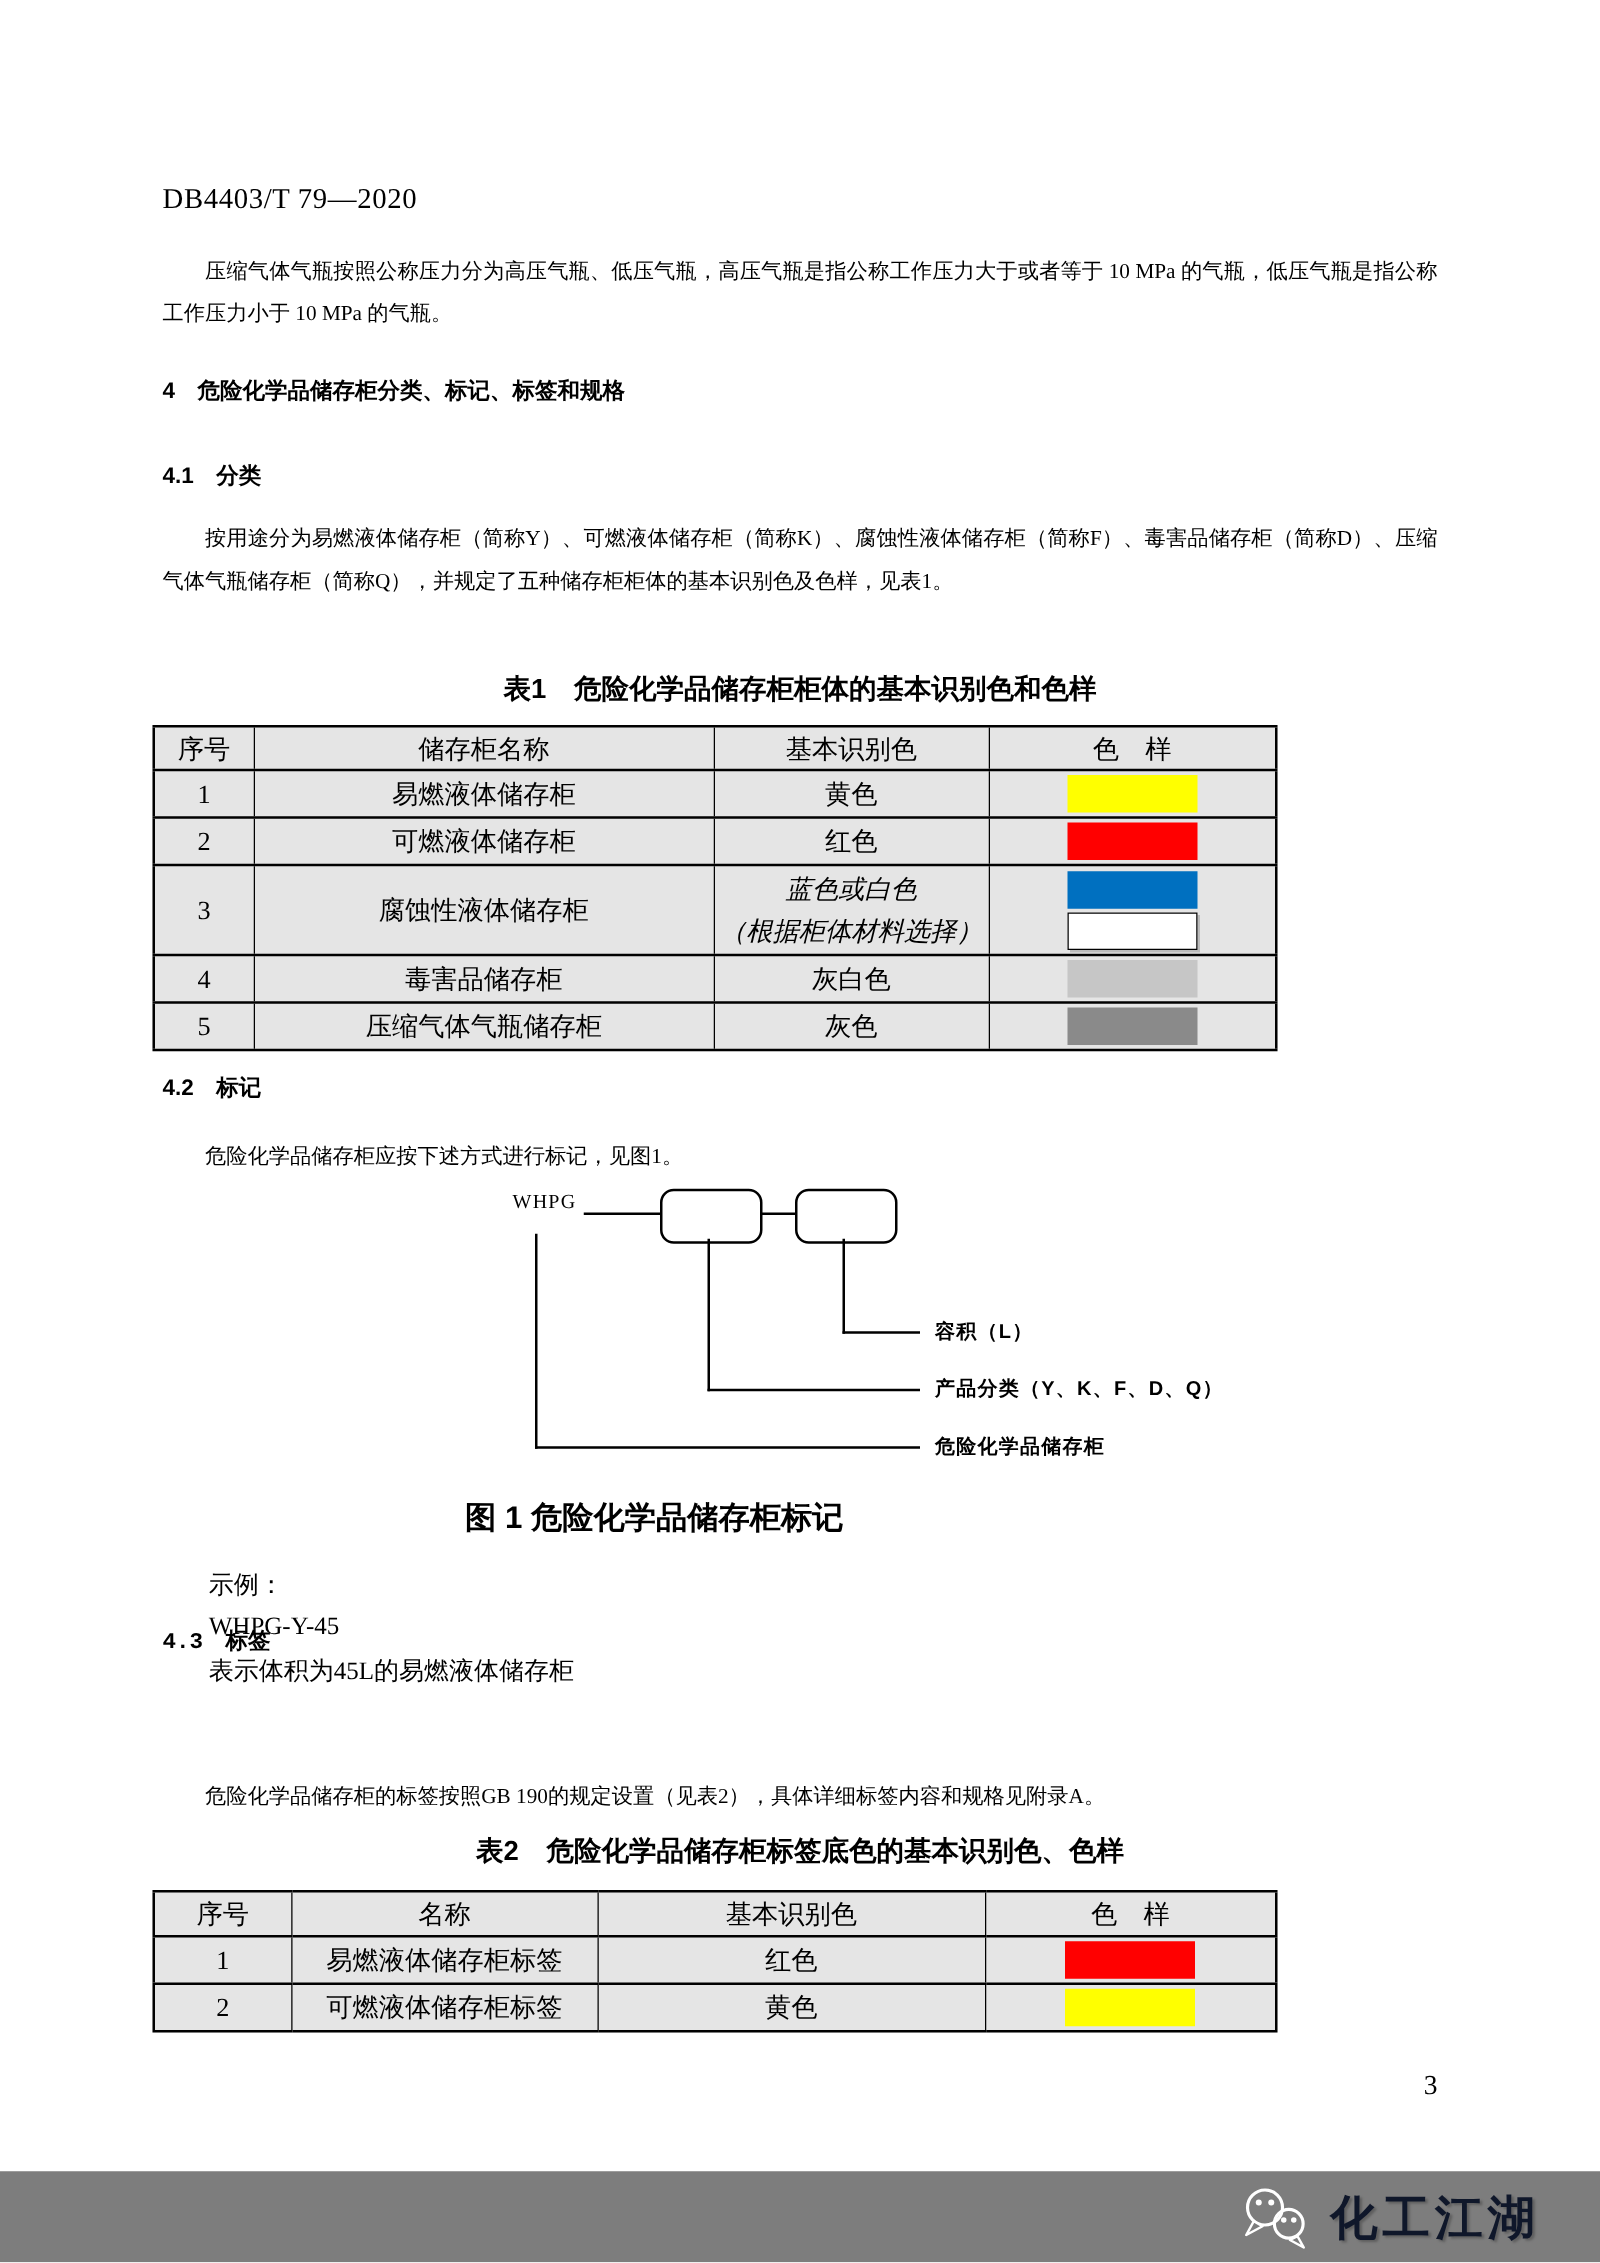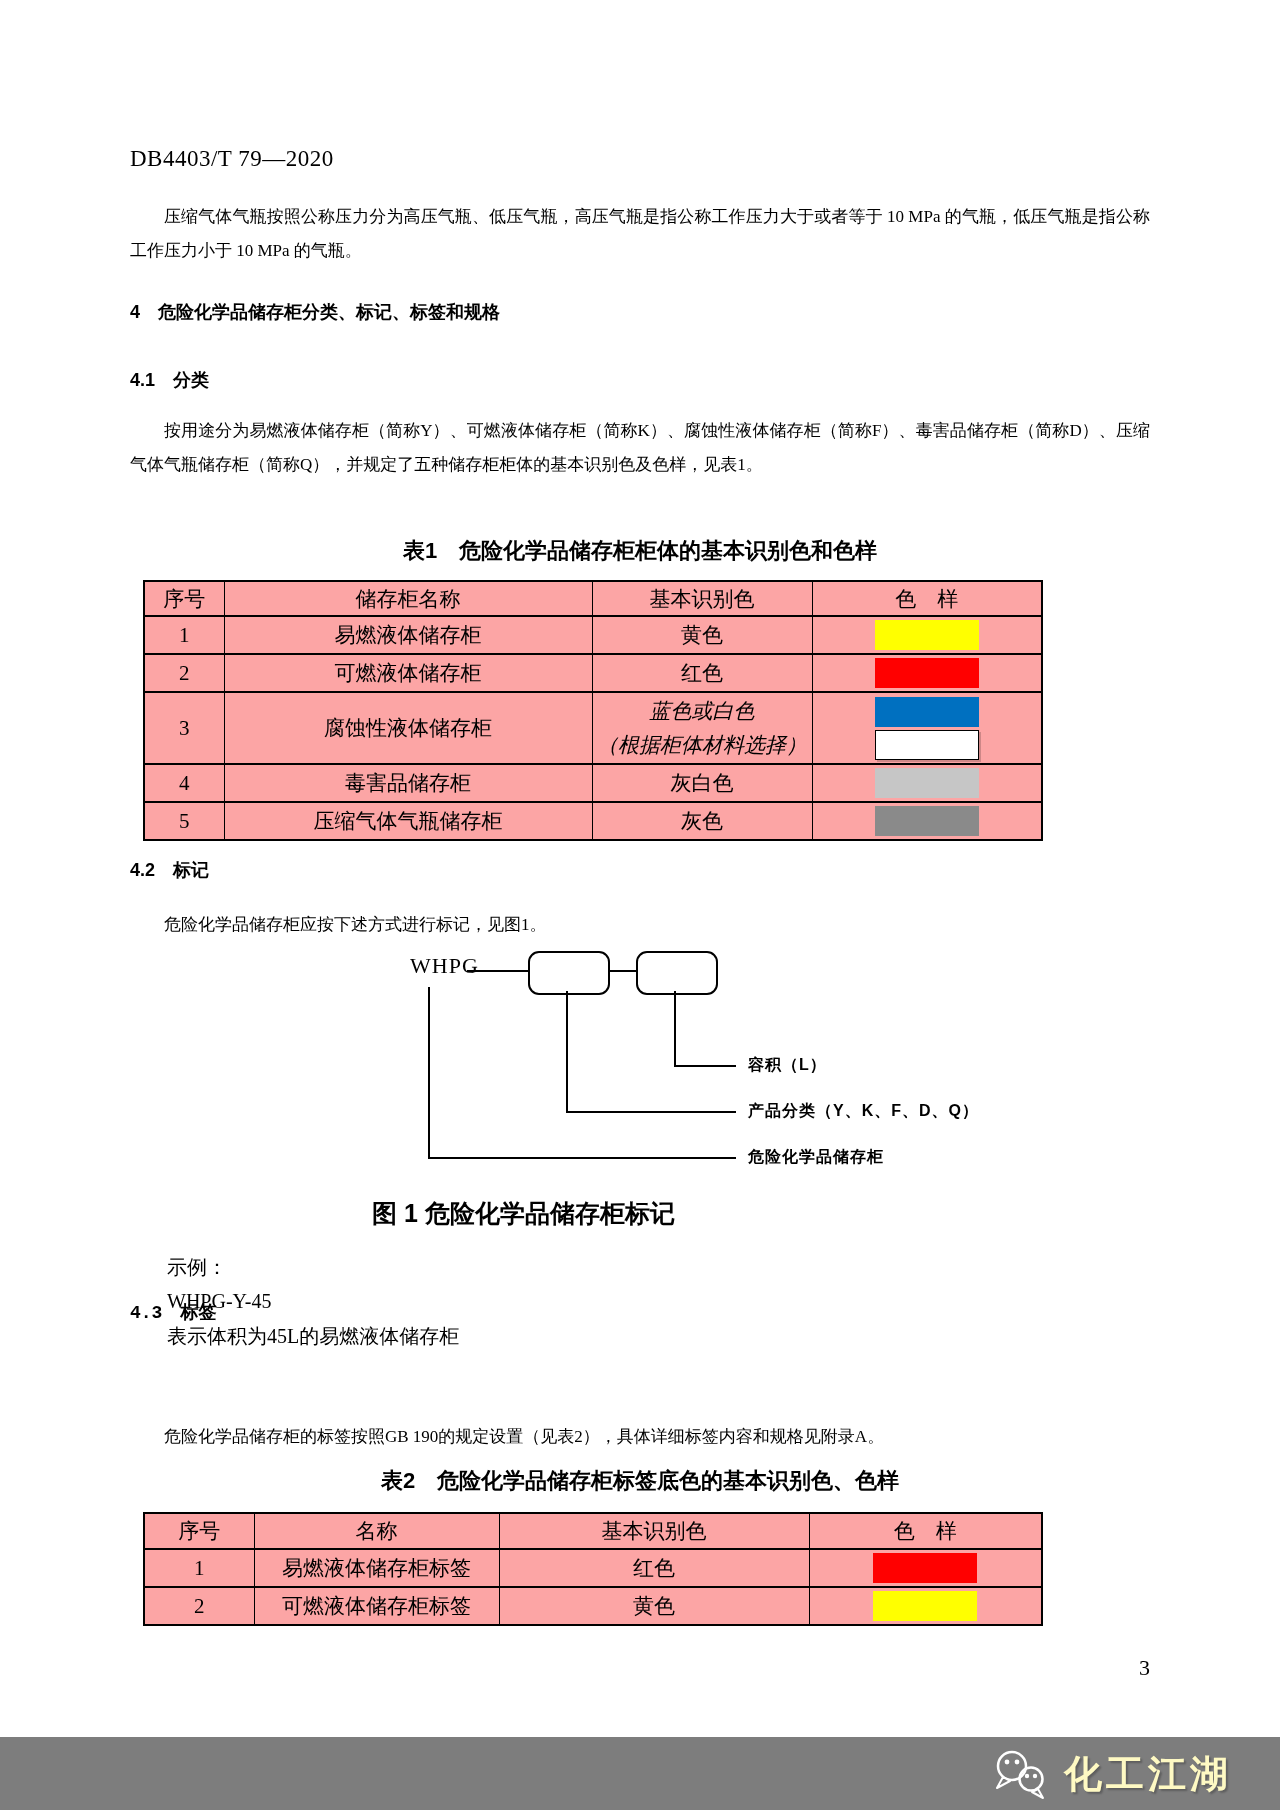--- a/index.html
+++ b/index.html
@@ -6,41 +6,41 @@
   .page{position:relative;width:1280px;height:1810px;background:#ffffff;overflow:hidden;
         font-family:"Liberation Serif","DejaVu Serif",serif;color:#000;}
   .abs{position:absolute;}
   .doc-num{top:146px;left:130px;width:1020px;font-size:23px;letter-spacing:0.5px;}
   .para{font-size:17px;line-height:34px;text-align:justify;width:1020px;left:130px;}
   .indent{text-indent:2em;}
   .sec-h{font-size:18px;font-weight:bold;left:130px;
          font-family:"Liberation Sans","DejaVu Sans",sans-serif;}
   .tbl-title{left:0;width:1280px;text-align:center;font-size:22px;font-weight:bold;
              font-family:"Liberation Sans","DejaVu Sans",sans-serif;}
-  table.std{border-collapse:collapse;table-layout:fixed;background:#fca5a5;margin-left:21px;}
+  table.std{border-collapse:collapse;table-layout:fixed;background:#e5e5e5;}
   table.std td,table.std th{border:1px solid #000;border-top-width:2px;border-bottom-width:2px;
              text-align:center;vertical-align:middle;font-size:21px;font-weight:normal;padding:0;
              font-family:"Liberation Serif","DejaVu Serif",serif;}
   table.std{border:2px solid #000;}
   .swatch{width:104px;height:30px;margin:3px auto;}
   .swatch.outlined{width:102px;height:28px;border:1px solid #000;box-shadow:2px 2px 0 rgba(0,0,0,0.18);}
   .two-line div{line-height:34px;font-style:italic;}
   .fline{position:absolute;background:#000;}
   .fig-rect{position:absolute;width:78px;height:40px;border:2px solid #000;border-radius:11px;background:#fff;}
   .fig-label{position:absolute;font-size:16px;font-weight:bold;letter-spacing:1px;
              font-family:"Liberation Sans","DejaVu Sans",sans-serif;white-space:nowrap;}
-  .fig-whpg{position:absolute;font-size:22px;letter-spacing:1px;}
+  .fig-whpg{position:absolute;font-size:16px;letter-spacing:1px;}
   .fig-caption{position:absolute;left:0;width:1047px;text-align:center;font-size:25px;font-weight:bold;
                font-family:"Liberation Sans","DejaVu Sans",sans-serif;}
   .example-label{font-size:20px;font-weight:normal;font-family:"Liberation Sans","DejaVu Sans",sans-serif;}
   .example-line{font-size:20px;}
   .page-num{font-size:22px;}
   .footer-bar{position:absolute;left:0;top:1737px;width:1280px;height:73px;background:#7d7d7d;}
   .logo-row{position:absolute;right:48px;top:11px;display:flex;align-items:center;gap:10px;}
-  .logo-text{color:#fef9c3;font-size:38px;font-weight:bold;letter-spacing:4px;
+  .logo-text{color:#0f172a;font-size:38px;font-weight:bold;letter-spacing:4px;
              font-family:"Liberation Sans","DejaVu Sans",sans-serif;
              text-shadow:2px 2px 2px rgba(0,0,0,0.25);white-space:nowrap;}
 </style>
 </head>
 <body>
 
 <div class="page">
 
   <div class="abs doc-num">DB4403/T 79—2020</div>
 

